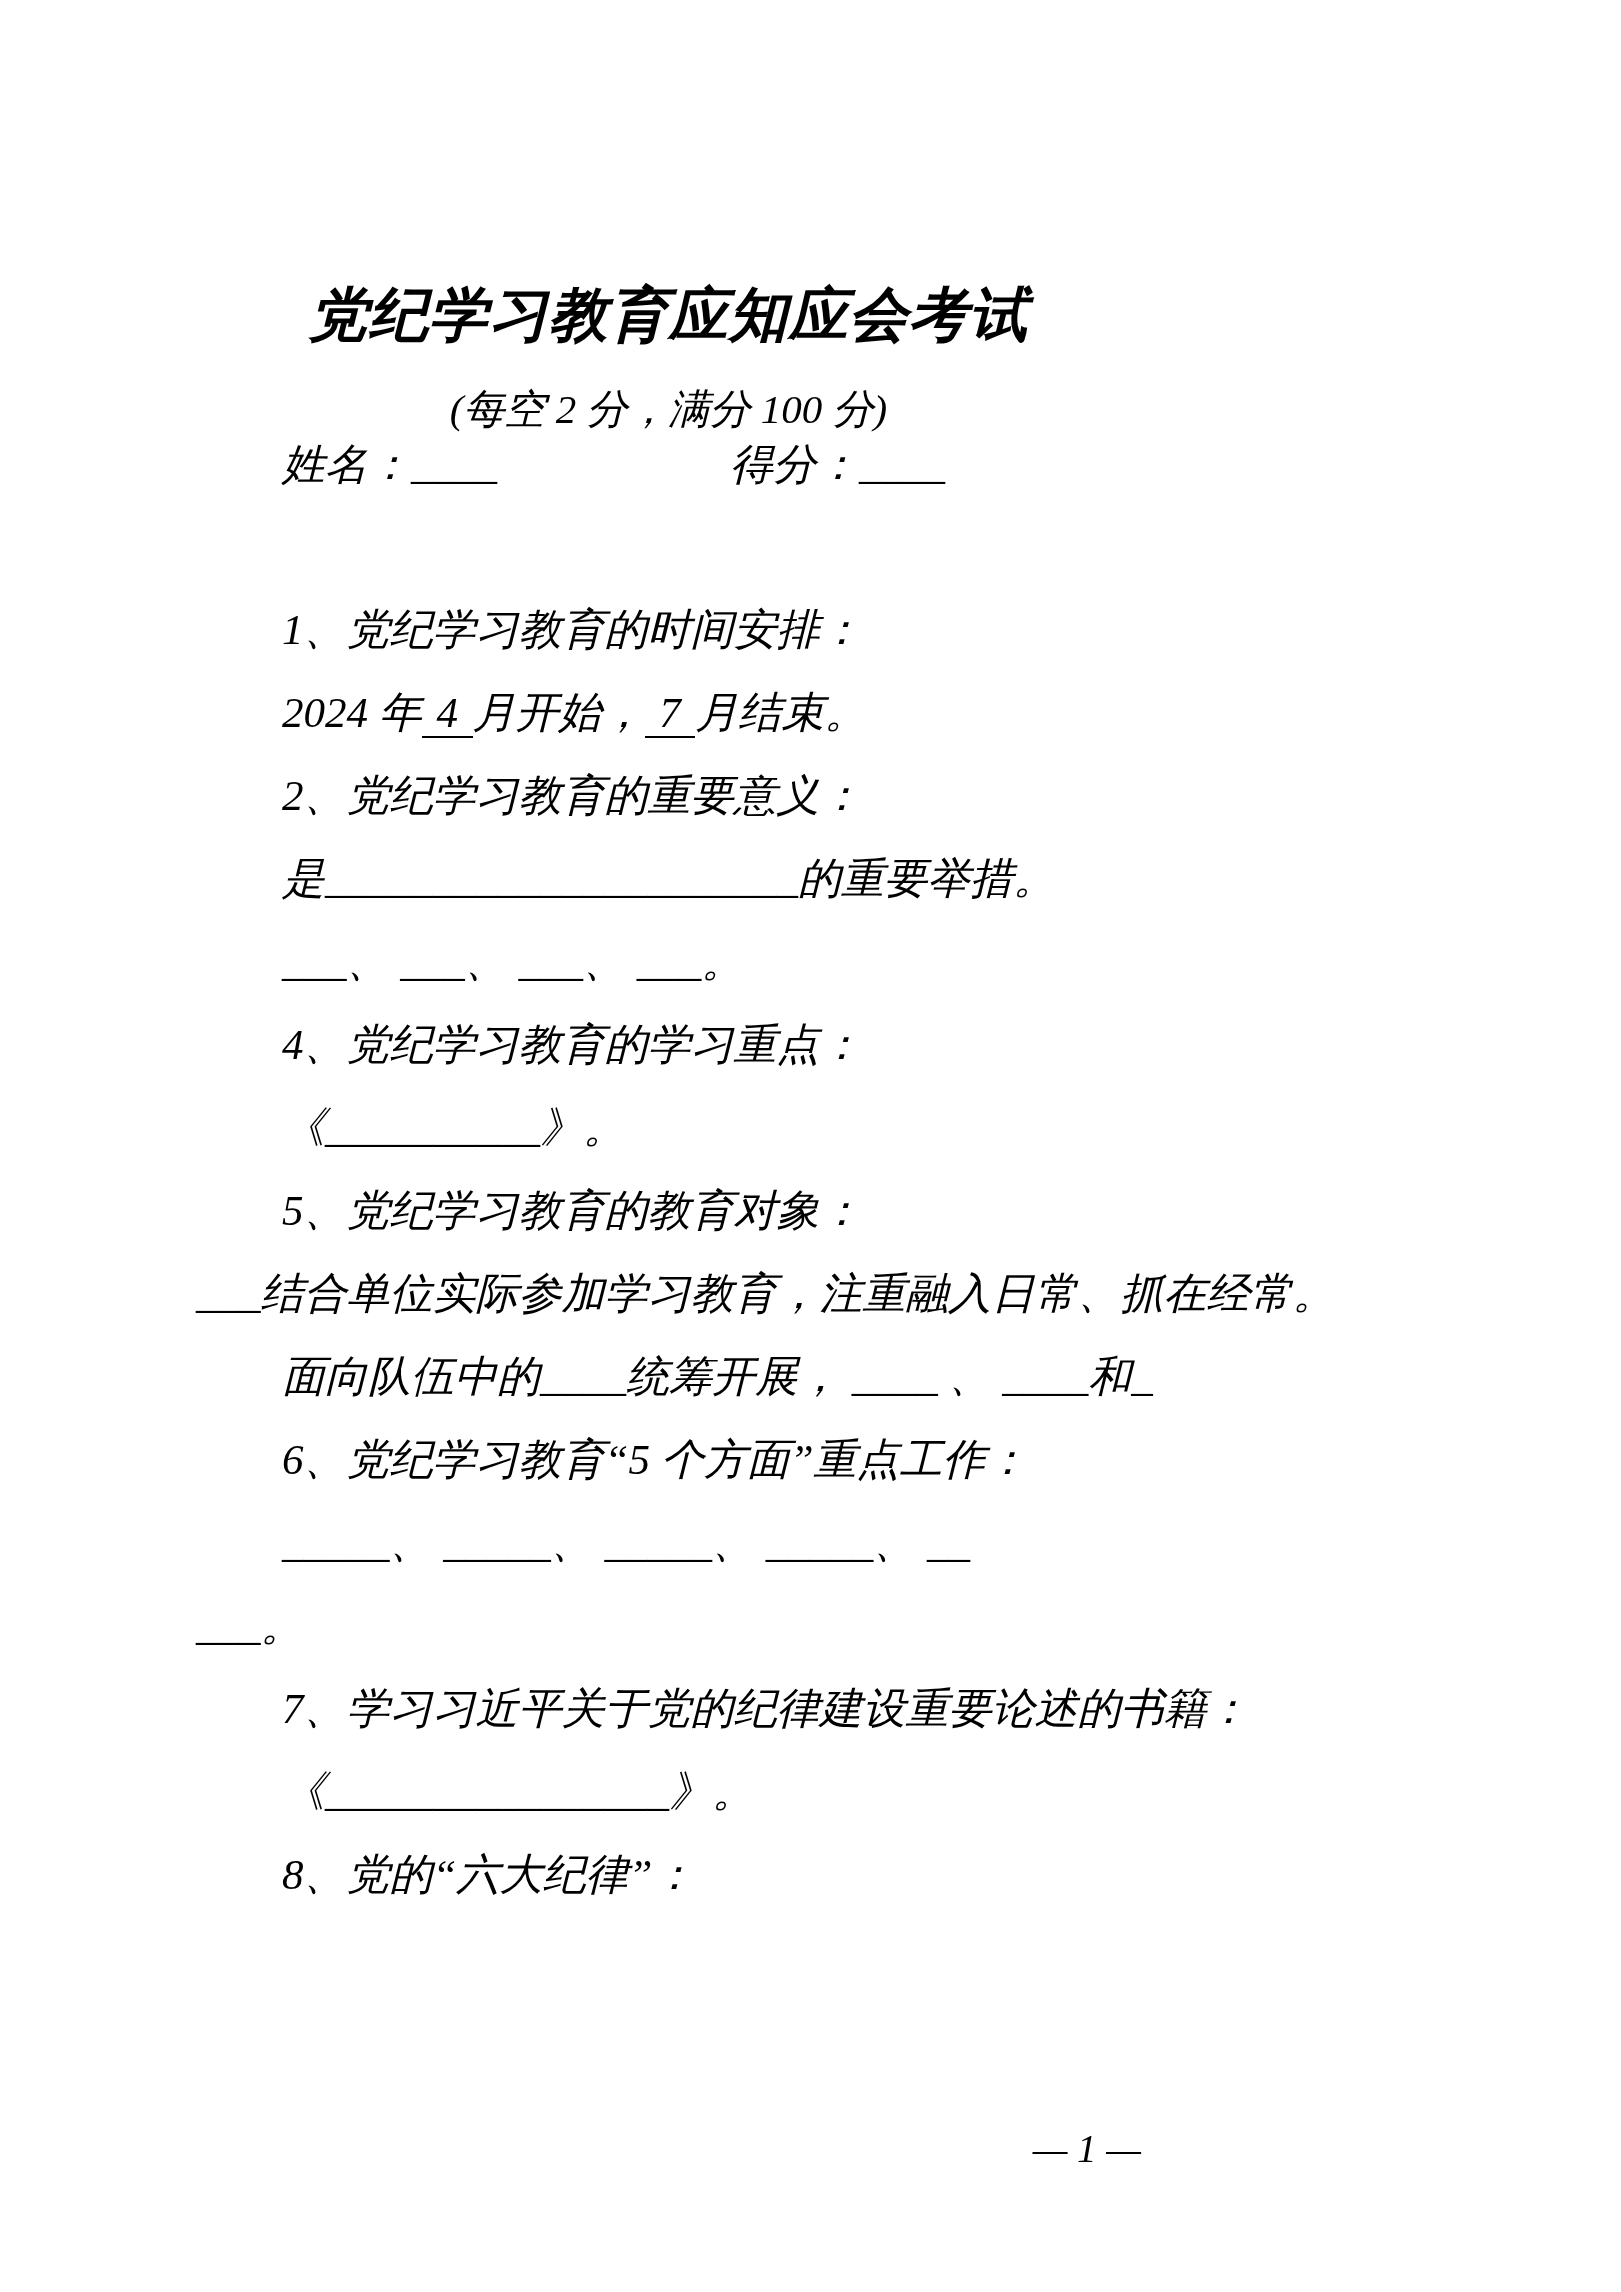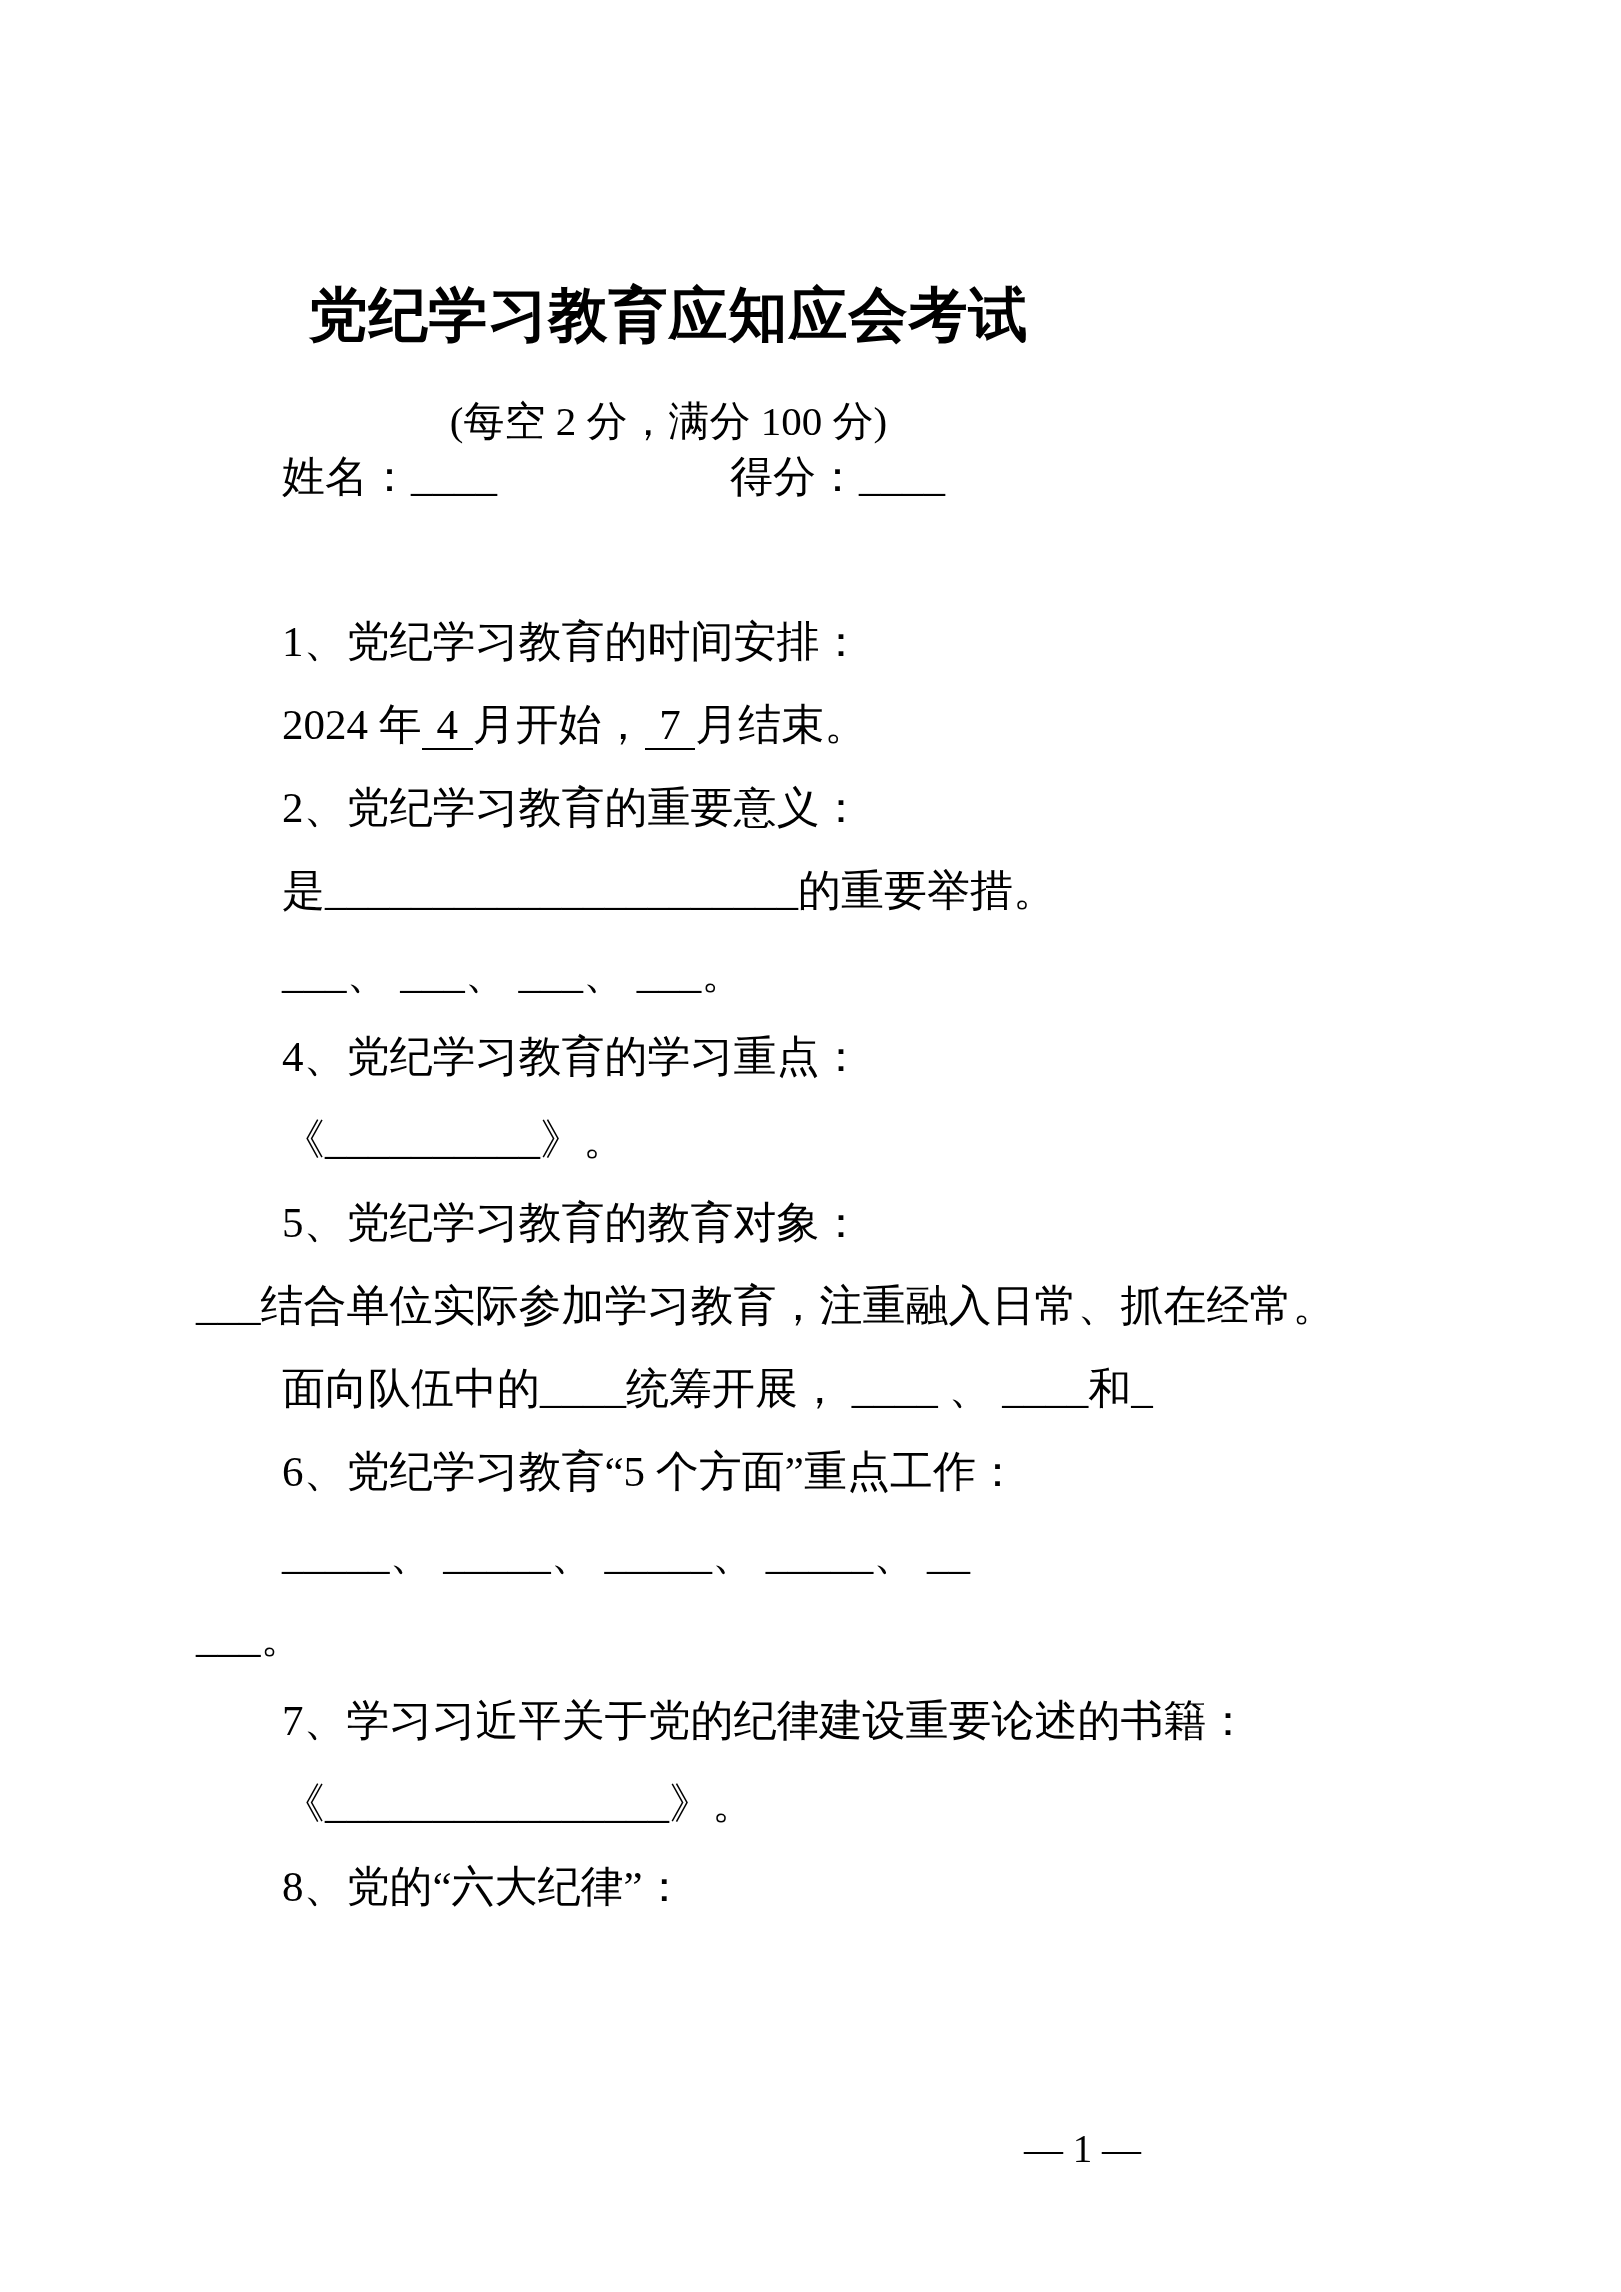--- a/index.html
+++ b/index.html
@@ -4,39 +4,40 @@
 <style>
   html, body { margin: 0; padding: 0; background: #ffffff; }
   .page {
     position: relative;
     width: 1337px;
     height: 2293px;
     background: #ffffff;
     color: #000000;
     font-family: "Liberation Serif", serif;
     overflow: hidden;
+    font-style: italic;
   }
   .content {
     position: absolute;
     left: 196px;
     right: 196px;
     top: 0;
   }
   .title {
     margin-top: 277px;
     text-align: center;
     font-family: "Liberation Sans", sans-serif;
     font-weight: bold;
     font-size: 59px;
     line-height: 76px;
     letter-spacing: 1px;
     white-space: nowrap;
   }
   .subtitle {
-    margin-top: 41px;
+    margin-top: 29px;
     text-align: center;
     font-size: 41px;
     line-height: 55px;
     white-space: nowrap;
   }
   .name-line {
     padding-left: 86px;
     font-size: 43px;
     line-height: 55px;
     white-space: nowrap;

